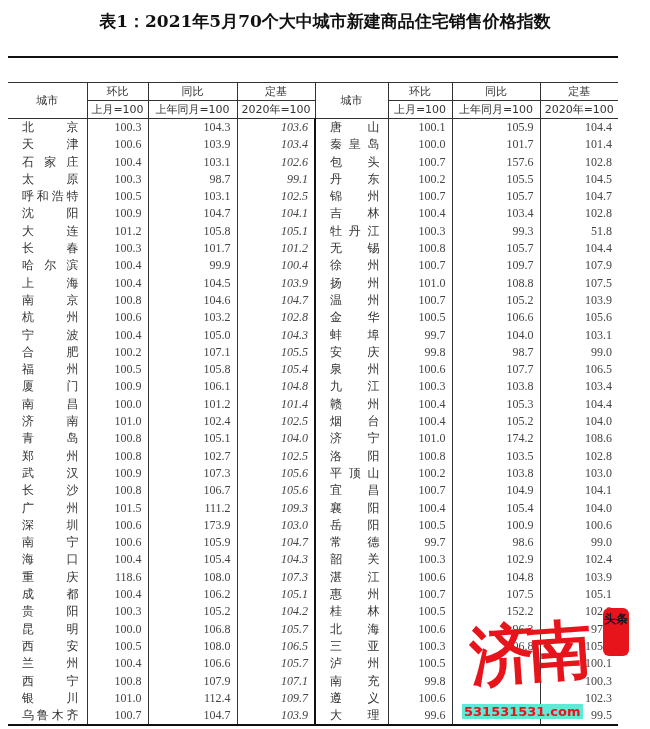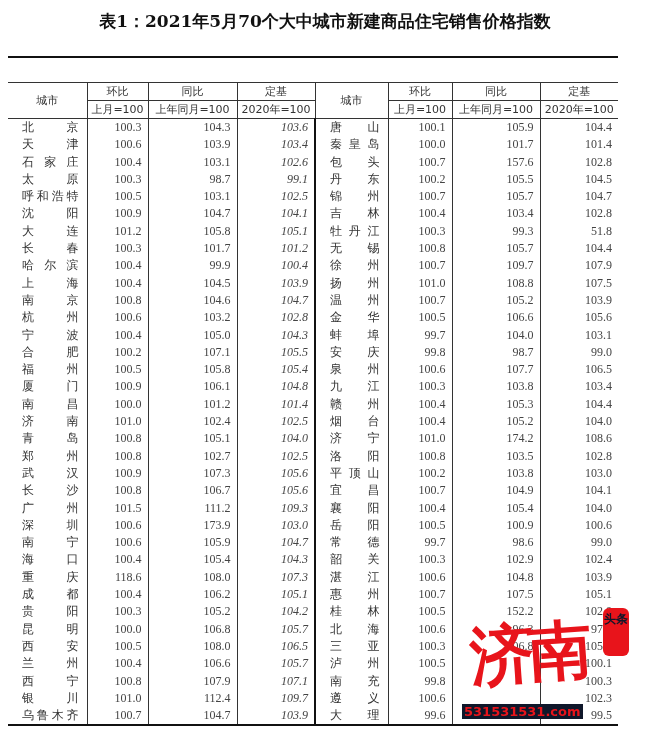--- a/index.html
+++ b/index.html
@@ -11,21 +11,21 @@
   th.first { border-left:none; }
   th.last { border-right:none; }
   td { height:17.3px; padding:0 6px 0 0; line-height:17.3px; color:#444; font-family:"Liberation Serif", serif; font-size:12px; white-space:nowrap; }
   td.city { text-align:justify; text-align-last:justify; padding:0 8px 0 14px; font-family:"DejaVu Sans", sans-serif; font-size:12px; color:#333; border-right:1px solid #333; }
   td.num { text-align:right; border-right:1px solid #333; }
   td.mid { border-right:2px solid #111;font-style:italic; }
   td.lastc { border-right:none; }
   .wm { position:absolute; left:470px; top:610px; width:150px; height:110px; }
   .wm-main { position:absolute; left:0; top:0; font-size:64px; font-weight:bold; color:#e8141b; font-family:"DejaVu Serif", serif; letter-spacing:-6px; transform:rotate(-4deg); }
   .wm-tag { position:absolute; left:133px; top:-2px; width:26px; height:48px; background:#e8141b; border-radius:6px; color:#0f172a; font-size:12px; font-family:"DejaVu Sans", sans-serif; text-align:center; line-height:22px; font-weight:bold; }
-  .wm-url { position:absolute; left:462px; top:704px; background:#0f172a; color:#e8141b; font-weight:bold; font-size:13px; font-family:"DejaVu Sans", sans-serif; padding:0 2px; }
+  .wm-url { position:absolute; left:462px; top:704px; background:#5eead4; color:#e8141b; font-weight:bold; font-size:13px; font-family:"DejaVu Sans", sans-serif; padding:0 2px; }
 </style>
 </head>
 <body>
 
 <div class="title">表1：2021年5月70个大中城市新建商品住宅销售价格指数</div>
 
 <div class="tbl">
   <table>
     <colgroup>
       <col style="width:79px">

